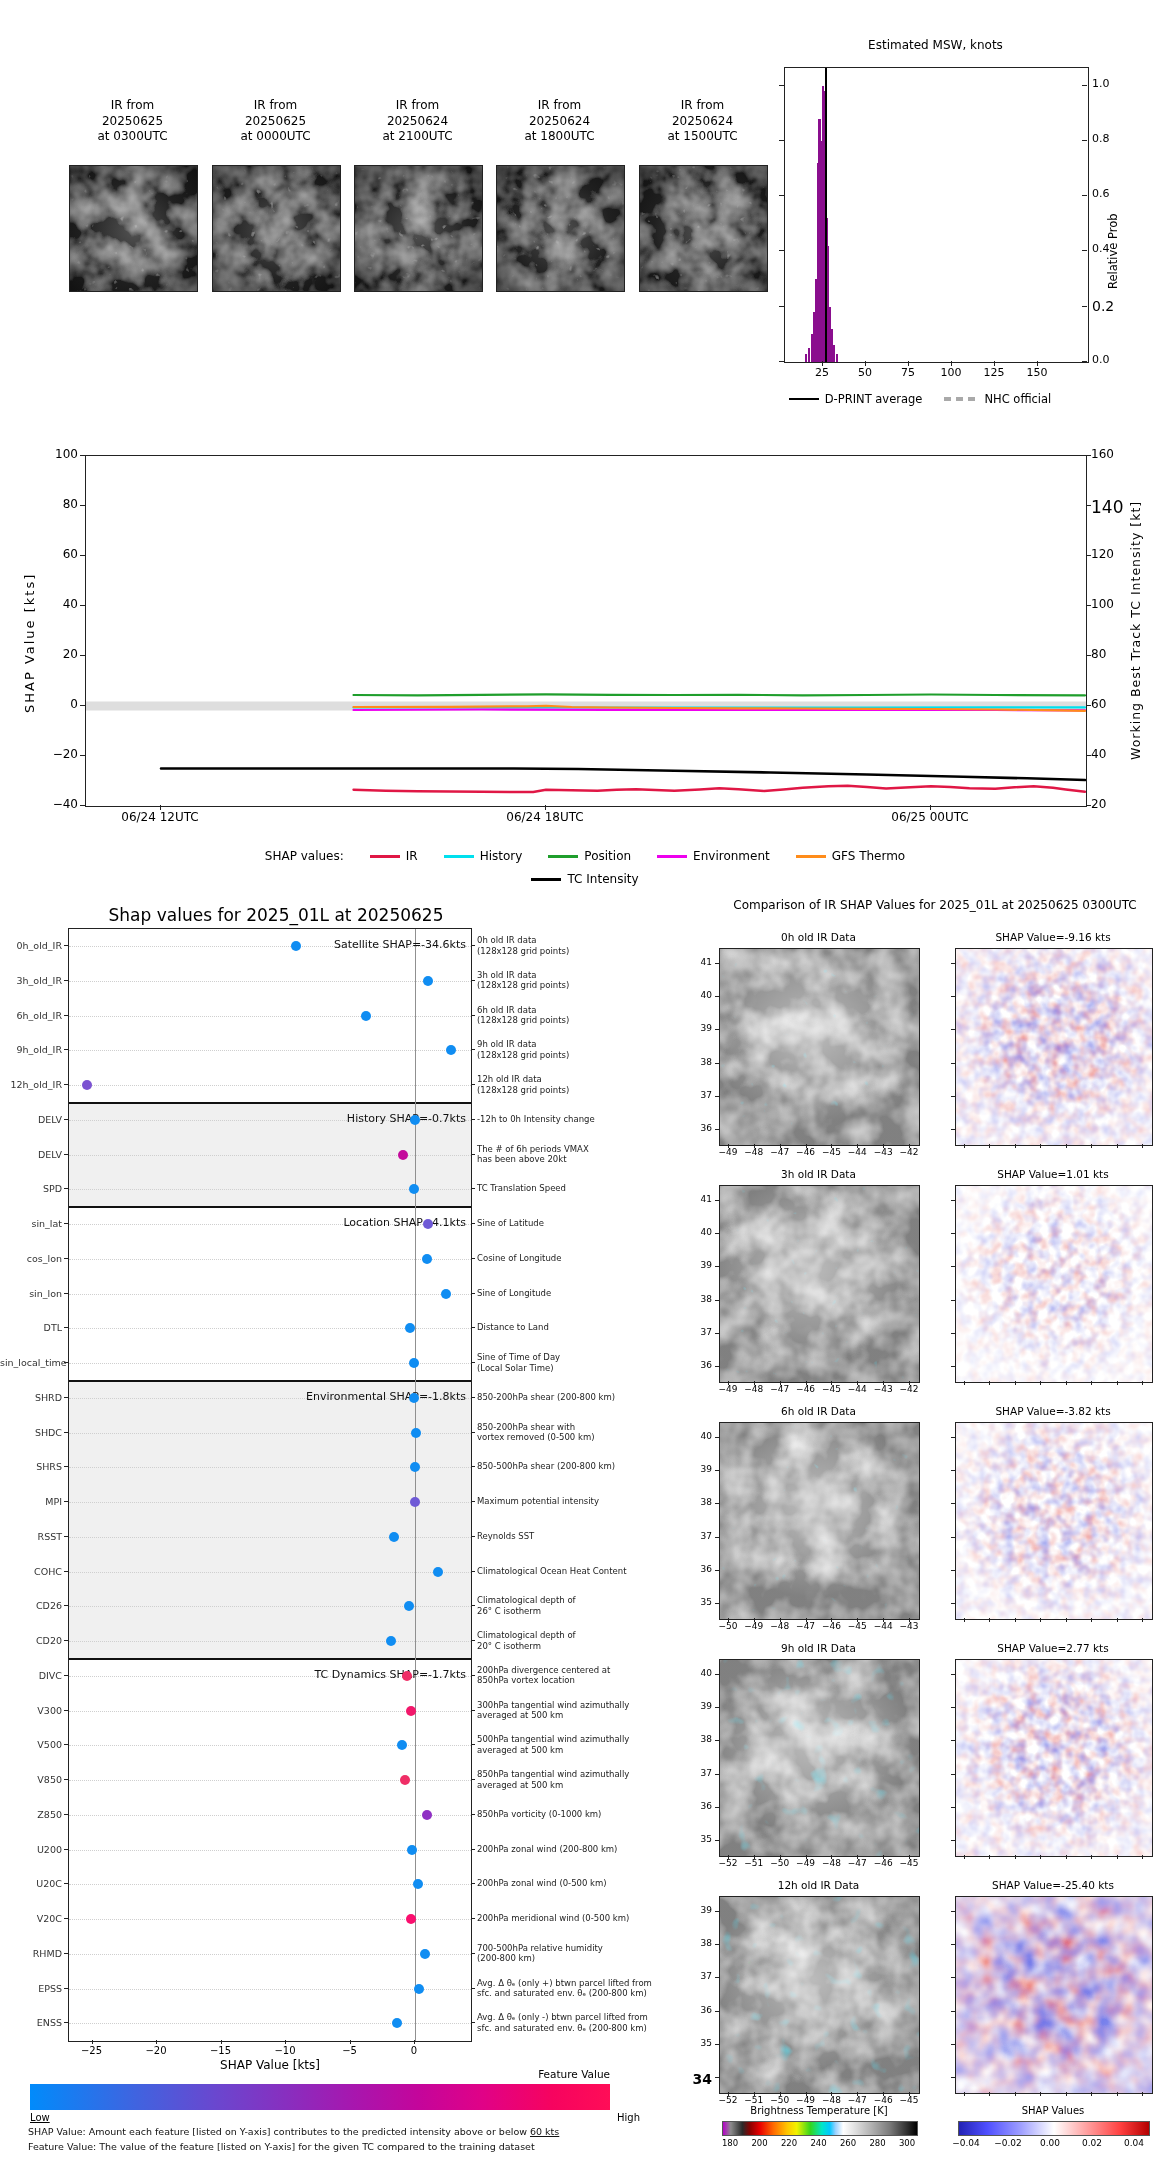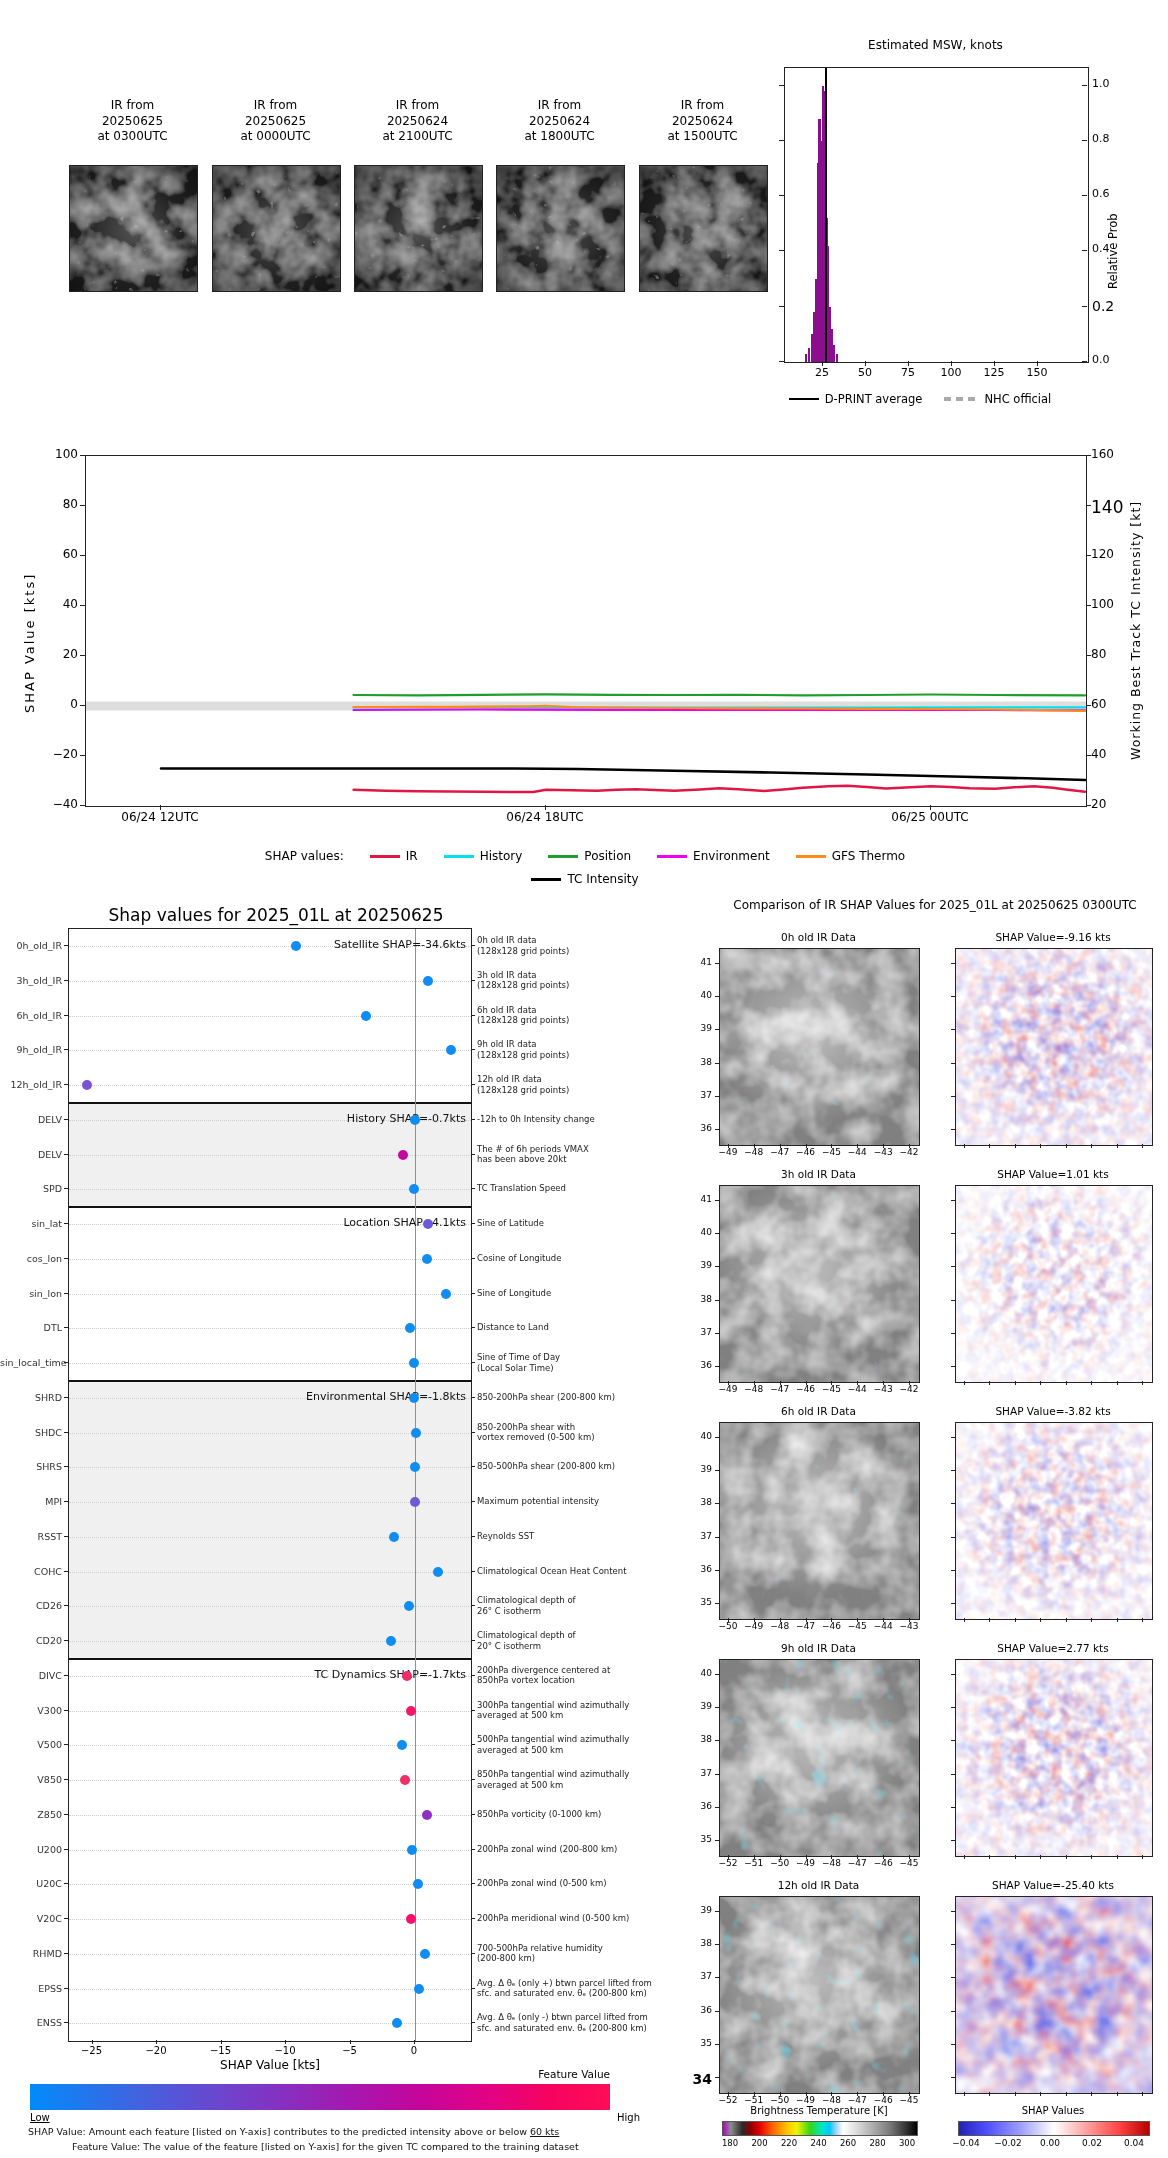--- a/index.html
+++ b/index.html
@@ -391,21 +391,21 @@
     </div>
   <div class="abs ctr" style="left:69px;top:2058px;width:402px;font-size:12px;">SHAP Value [kts]</div>
   <div class="abs rgt" style="left:430px;top:2068px;width:180px;font-size:10.5px;">Feature Value</div>
   <div class="abs" id="sp-cb" style="left:30px;top:2084px;width:580px;height:26px;
               background:linear-gradient(90deg,#018bfb 0%,#3f64e0 18%,#6a47cf 32%,#8a2dbe 45%,#a816ae 56%,#c4059b 67%,#e00287 78%,#f6035f 90%,#ff0d57 100%);"></div>
   <div class="abs" style="left:30px;top:2112px;font-size:10px;text-decoration:underline;">Low</div>
   <div class="abs rgt" style="left:584px;top:2112px;width:56px;font-size:10px;">High</div>
   <div class="abs" id="sp-fn1" style="left:28px;top:2126px;font-size:9.5px;color:#111;">
     <span>SHAP Value: Amount each feature [listed on Y-axis] contributes to the predicted intensity above or below </span><span class="u">60 kts</span>
   </div>
-  <div class="abs" style="left:28px;top:2141px;font-size:9.5px;color:#111;margin-left:44px;">Feature Value: The value of the feature [listed on Y-axis] for the given TC compared to the training dataset</div>
+  <div class="abs" style="left:28px;top:2141px;font-size:9.5px;color:#111;">Feature Value: The value of the feature [listed on Y-axis] for the given TC compared to the training dataset</div>
 
   <div class="abs ctr" style="left:700px;top:898px;width:470px;font-size:12px;">Comparison of IR SHAP Values for 2025_01L at 20250625 0300UTC</div>
   <div class="abs" id="cmp-rows" style="left:0;top:0;">
       <div style="position: absolute; left: 719px; top: 931px; width: 199px; text-align: center; font-size: 10.5px;">0h old IR Data</div>
       <div style="position: absolute; left: 955px; top: 931px; width: 196px; text-align: center; font-size: 10.5px;">SHAP Value=-9.16 kts</div>
       <div style="position: absolute; left: 719px; top: 948px; width: 199px; height: 196px; border: 1px solid rgb(34, 34, 34); overflow: hidden; background: rgb(136, 136, 136);">
         <svg width="199" height="196">
           <rect x="0" y="0" width="199" height="196" filter="url(#irF0)"></rect>
         </svg>
         <div class="veil" style="background: radial-gradient(60% 55% at 46% 42%, rgba(255, 255, 255, 0.4), rgba(255, 255, 255, 0.08) 55%, rgba(0, 0, 0, 0.1) 85%);"></div>

